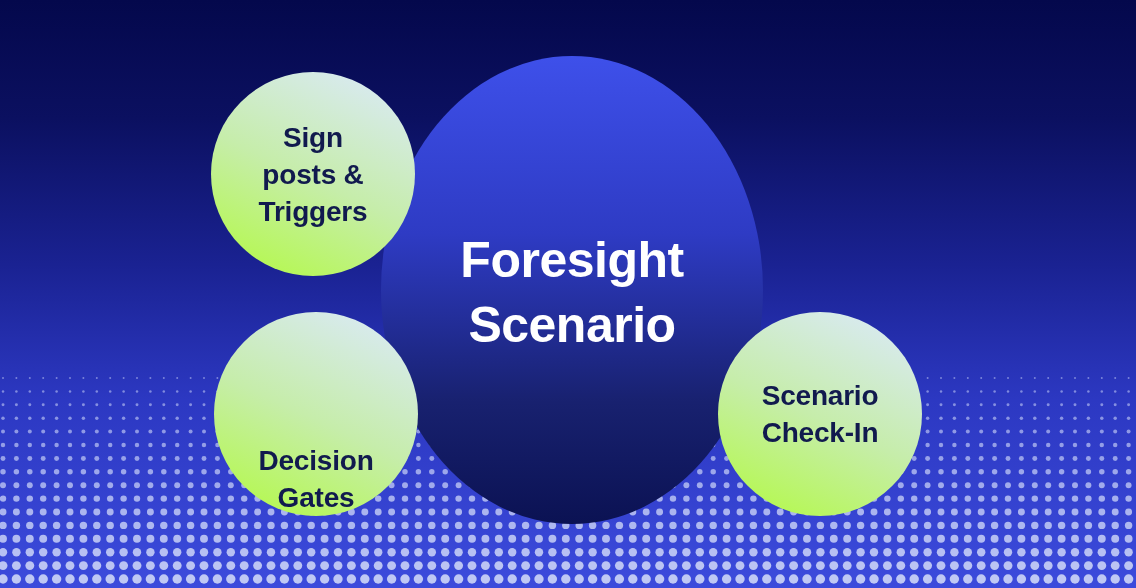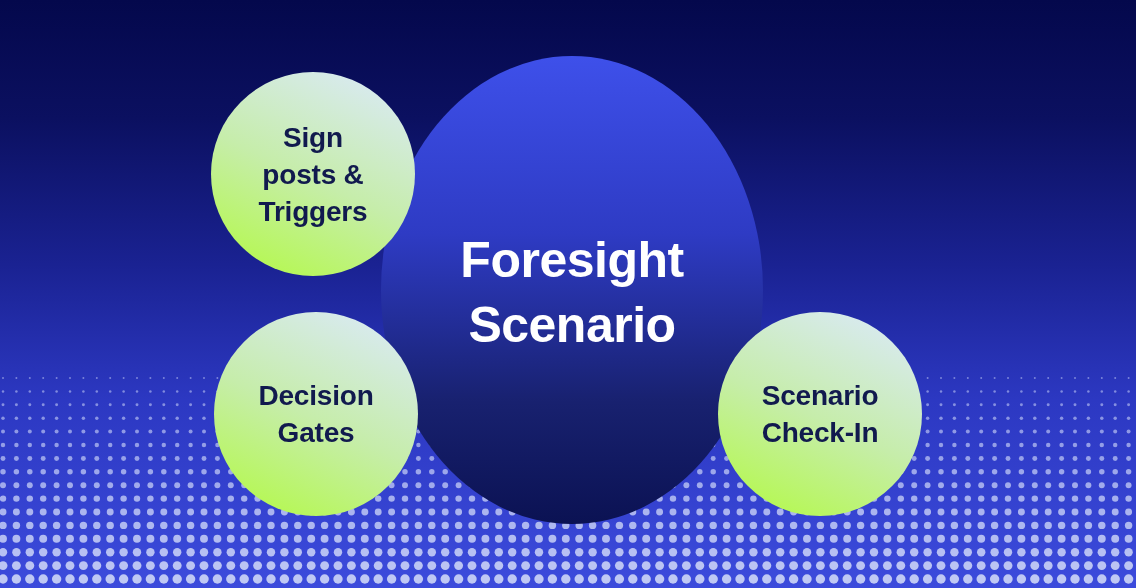--- a/index.html
+++ b/index.html
@@ -65,21 +65,21 @@
   .satellite-label {
     font-weight: 700;
     font-size: 28px;
     line-height: 37px;
     color: #111a4e;
     white-space: pre-line;
     letter-spacing: -0.2px;
   }
   .sat-sign     { left: 211px; top: 72px; }
   .sat-strategy { left: 717px; top: 72px; }
-  .sat-decision { left: 214px; top: 312px; }
+  .sat-decision { left: 214px; top: 312px; align-items: flex-end; }
   .sat-scenario { left: 718px; top: 312px; }
 </style>
 </head>
 <body>
 
 <div class="stage">
 
   <svg class="dots-layer" width="1136" height="588" viewBox="0 0 1136 588" aria-hidden="true">
       <circle cx="3.0" cy="378.0" r="1.00" fill="#bfc8f4" opacity="0.55"></circle>
       <circle cx="16.4" cy="378.0" r="1.00" fill="#bfc8f4" opacity="0.55"></circle>

